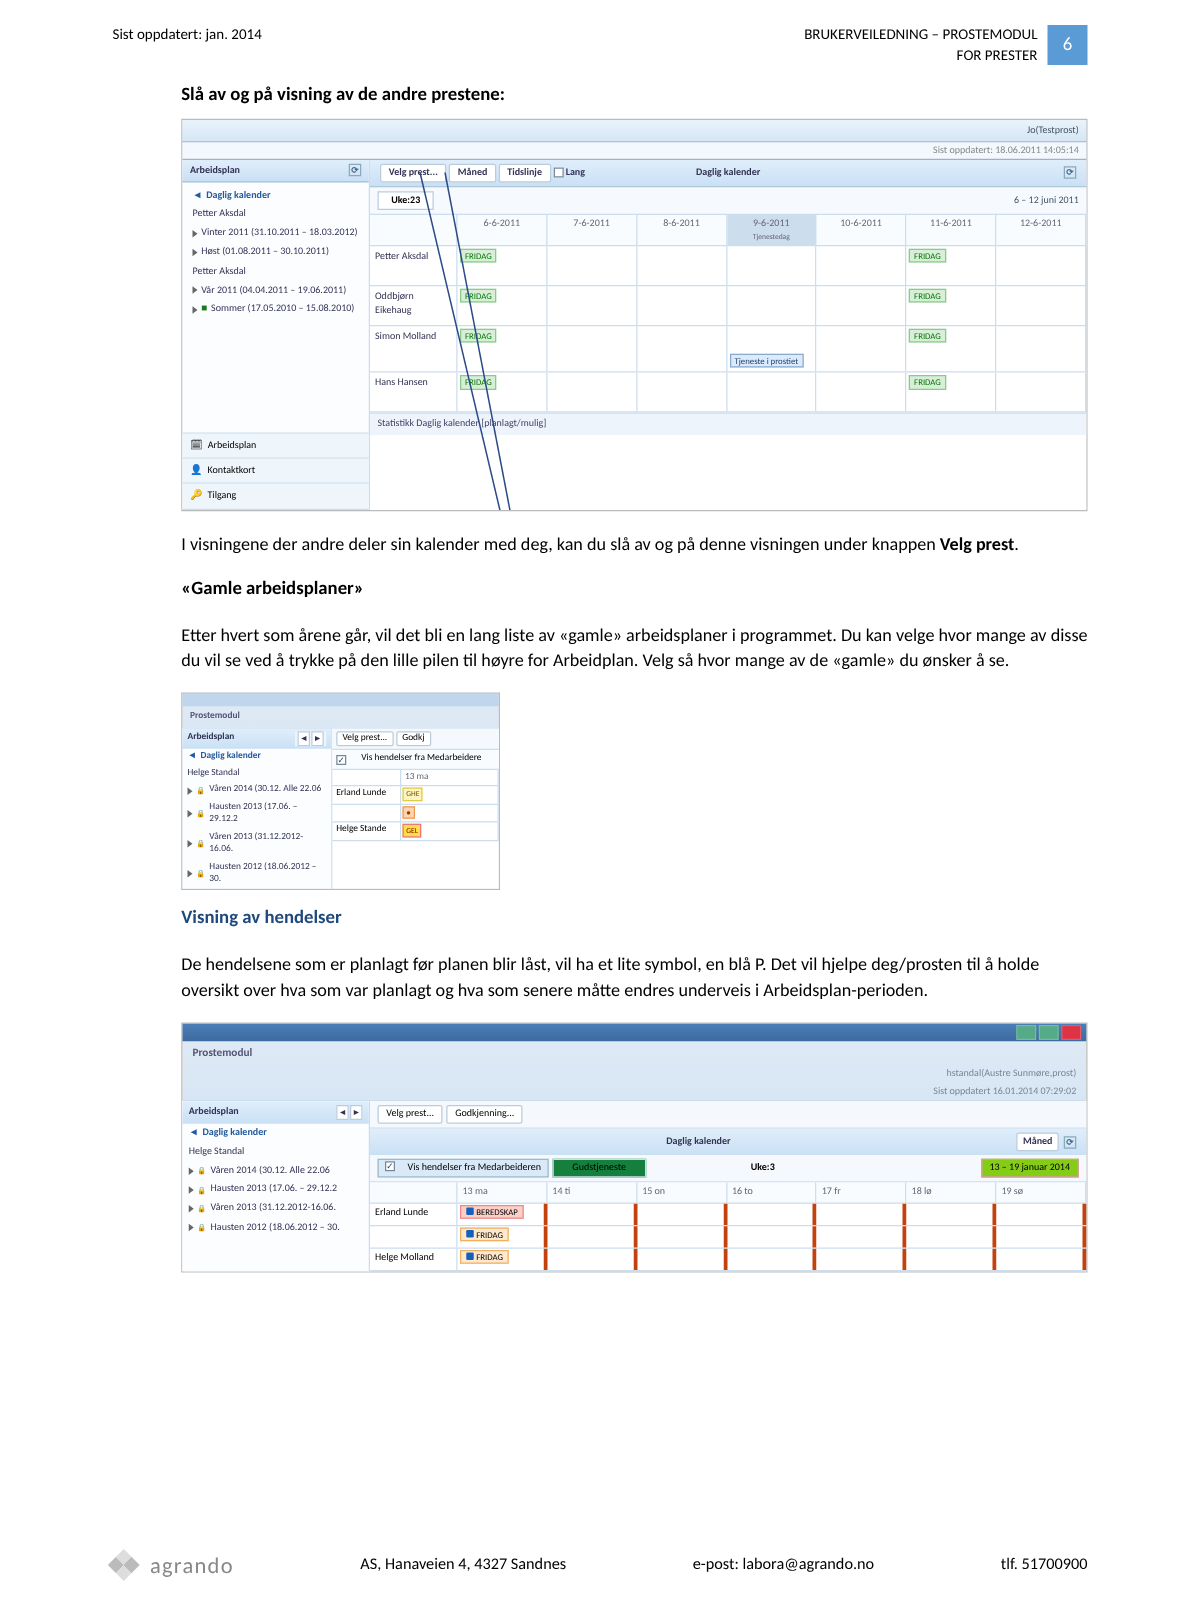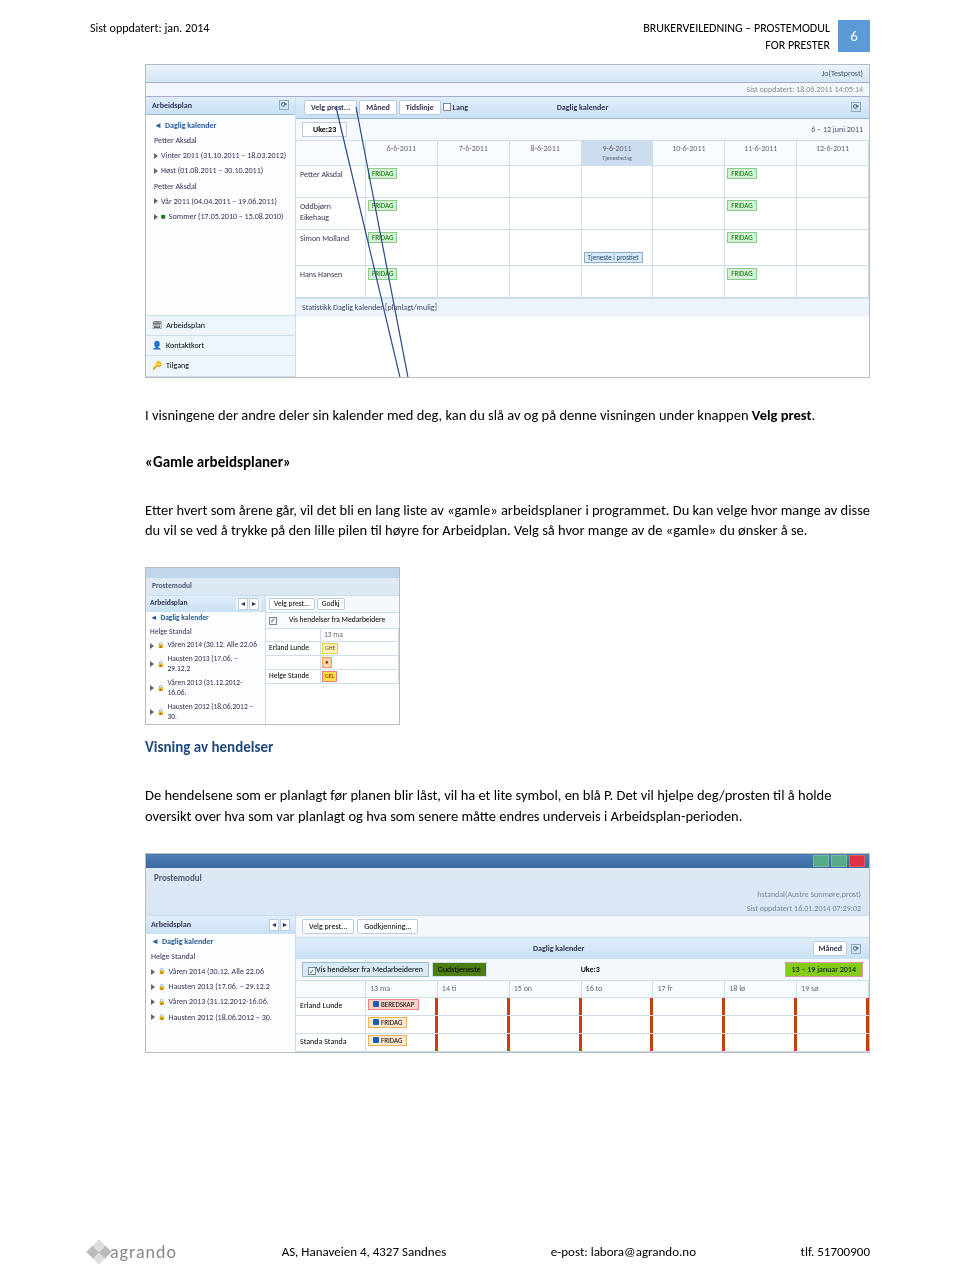--- a/index.html
+++ b/index.html
@@ -39,21 +39,21 @@
   .header-right-inner { display: flex; align-items: flex-start; }
   .header-right-text { text-align: right; }
   .content { padding-left: 55px; }
   .section-title {
     font-weight: bold;
     font-size: 15px;
     margin: 12px 0 8px 0;
   }
   .para {
     font-size: 14.5px;
-    margin: 27px 0;
+    margin: 16px 0;
   }
 
   
   .screenshot1 {
     border: 1px solid #bbb;
     background: #f7fbfe;
     font-size: 8px;
     position: relative;
     margin-bottom: 8px;
   }
@@ -152,21 +152,21 @@
   .ss3-sub { display:flex; justify-content:flex-end; padding:1px 8px; color:#789; }
   .ss3-body { display:flex; background:#fff; border-top:1px solid #cde; }
   .ss3-left { width:150px; background:#fbfdff; border-right:1px solid #cde; }
   .ss3-left-head { background:linear-gradient(#e0eefb,#c9e0f4); padding:3px 5px; font-weight:bold; color:#335; display:flex; justify-content:space-between; align-items:center; }
   .ss3-arrows3 { display:flex; gap:1px; }
   .ss3-left-item { padding:2px 5px; display:flex; gap:3px; align-items:center; color:#335; }
   .ss3-right { flex:1; }
   .ss3-right-head { background:linear-gradient(#e0eefb,#c9e0f4); padding:3px 8px; display:flex; justify-content:space-between; align-items:center; font-weight:bold; color:#335; }
   .ss3-toolbar { display:flex; gap:3px; padding:3px 6px; align-items:center; border-bottom:1px solid #cde; background:#f5f9fd; }
   .ss3-btn { border:1px solid #bcd; padding:1px 6px; background:#fff; border-radius:2px; }
-  .ss3-cbx { display:flex; align-items:flex-end; gap:0; background:#d9e9f7; border:1px solid #9bc; padding:1px 5px; }
+  .ss3-cbx { display:flex; align-items:flex-start; gap:10px; background:#d9e9f7; border:1px solid #9bc; padding:1px 5px; }
   .ss3-range { margin-left:auto; background:#84cc16; padding:1px 6px; border:1px solid #d9a; }
   .ss3-daterow { display:flex; border-bottom:1px solid #cde; background:#f9fcff; }
   .ss3-namecol { width:70px; border-right:1px solid #cde; }
   .ss3-daycell { flex:1; border-right:1px solid #cde; padding:2px 4px; color:#667; }
   .ss3-gridrow { display:flex; border-bottom:1px solid #cde; min-height:18px; }
   .ss3-gridrow .ss3-namecol { padding:2px 4px; }
   .ss3-gridrow .cell { flex:1; border-right:3px solid #c2410c; padding:1px 2px; }
   .chip-or { background:#ffe8cc; border:1px solid #f0b060; color:#000; font-size:7px; padding:0 4px; display:inline-flex; align-items:center; gap:2px; }
   .chip-or.red { background:#fbd0c8; border-color:#e88; }
   .blue-dot { width:6px; height:6px; background:#1560bd; border-radius:1px; display:inline-block; }
@@ -176,21 +176,21 @@
     bottom: 20px;
     left: 90px;
     right: 90px;
     display: flex;
     align-items: center;
     justify-content: space-between;
     font-size: 13px;
     border-top: none;
   }
   .footer .logo {
-    display:flex; align-items:center; gap:2px;
+    display:flex; align-items:center; gap:12px;
     color:#888; font-size:18px; letter-spacing:1px;
   }
   .footer .logo-icon {
     width:18px; height:18px; display:inline-block;
     background: conic-gradient(#bbb 0 25%, #ddd 0 50%, #bbb 0 75%, #ddd 0);
     transform: rotate(45deg);
   }
   .cbx-box { width:8px; height:8px; border:1px solid #789; background:#fff; }
   .cbx-box.checked::after { content:"✓"; font-size:7px; color:#246; position:relative; top:-2px; }
   .head-refresh { width:10px; height:10px; border:1px solid #8ab; display:inline-flex; align-items:center; justify-content:center; color:#468; font-size:7px; }
@@ -205,20 +205,21 @@
     <div class="header-right-inner">
       <div class="header-right-text">
         <div>BRUKERVEILEDNING – PROSTEMODUL</div>
         <div>FOR PRESTER</div>
       </div>
       <div class="page-badge">6</div>
     </div>
   </div>
 
   <div class="content">
+    <div class="section-title">Slå av og på visning av de andre prestene:</div>
 
     <div class="screenshot1">
       <div class="ss1-topbar">
           <span>Jo(Testprost)</span>
         </div>
       <div class="ss1-topbar2">
           <span>Sist oppdatert: 18.06.2011 14:05:14</span>
         </div>
       <div class="ss1-body">
         <div class="ss1-left">
@@ -492,21 +493,21 @@
             <span style="display:flex;gap:4px;align-items:center">
               <span class="ss3-btn" style="padding:1px 4px">Måned</span>
               <span class="head-refresh">⟳</span>
             </span>
           </div>
           <div class="ss3-toolbar">
             <span class="ss3-cbx">
                 <span class="cbx-box checked"></span>
                 <span>Vis hendelser fra Medarbeideren</span>
               </span>
-            <span style="background:#4d7c0f; padding:1px 5px; border:1px solid #cde">Gudstjeneste</span>
+            <span style="background:#15803d; padding:1px 15px; border:1px solid #cde">Gudstjeneste</span>
             <span style="margin:0 auto;font-weight:bold">Uke:3</span>
             <span class="ss3-range">13 – 19 januar 2014</span>
           </div>
           <div class="ss3-daterow">
             <div class="ss3-namecol"></div>
             <div class="ss3-daycell">13 ma</div>
             <div class="ss3-daycell">14 ti</div>
             <div class="ss3-daycell">15 on</div>
             <div class="ss3-daycell">16 to</div>
             <div class="ss3-daycell">17 fr</div>
@@ -533,21 +534,21 @@
                   <span>FRIDAG</span>
                 </span></div>
             <div class="cell"></div>
               <div class="cell"></div>
               <div class="cell"></div>
               <div class="cell"></div>
               <div class="cell"></div>
               <div class="cell"></div>
           </div>
           <div class="ss3-gridrow">
-            <div class="ss3-namecol">Standa Standa</div>
+            <div class="ss3-namecol">Helge Molland</div>
             <div class="cell"><span class="chip-or">
                   <span class="blue-dot"></span>
                   <span>FRIDAG</span>
                 </span></div>
             <div class="cell"></div>
               <div class="cell"></div>
               <div class="cell"></div>
               <div class="cell"></div>
               <div class="cell"></div>
               <div class="cell"></div>

